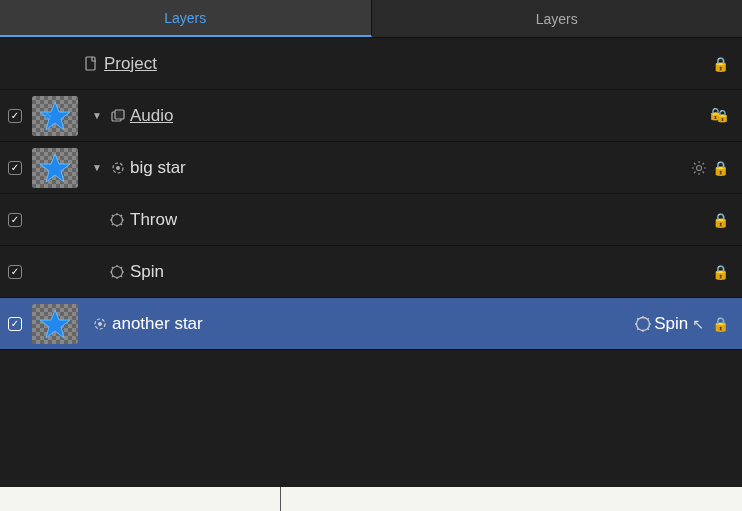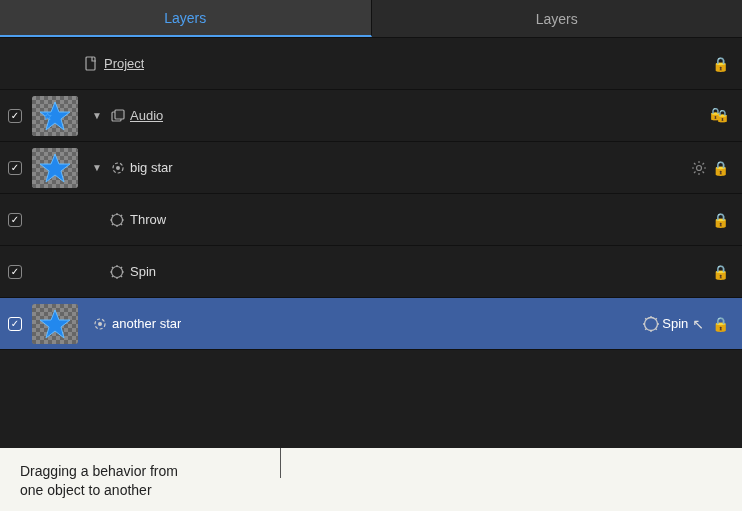--- a/index.html
+++ b/index.html
@@ -144,21 +144,21 @@
       height: 16px;
       flex-shrink: 0;
       display: flex;
       align-items: center;
       justify-content: center;
       color: #aaa;
       font-size: 13px;
     }
 
     .layer-name {
-      font-size: 13px;
+      font-size: 17px;
       color: #ddd;
       white-space: nowrap;
       overflow: hidden;
       text-overflow: ellipsis;
     }
     .layer-name.underline {
       text-decoration: underline;
       color: #ccc;
     }
     .layer-name.highlighted-text {
@@ -445,17 +445,15 @@
       </div>
       <div class="row-right">
         <div class="lock-icon" style="color:#ccc;">🔒</div>
       </div>
     </div>
 
   </div>
 
   <div class="annotation">
     <div class="annotation-line"></div>
-    <pre class="annotation-text" style="font-family:inherit;white-space:pre-wrap;">Dragging a behavior from
-one object to another</pre>
   </div>
 
 </div>
 
 </body></html>

